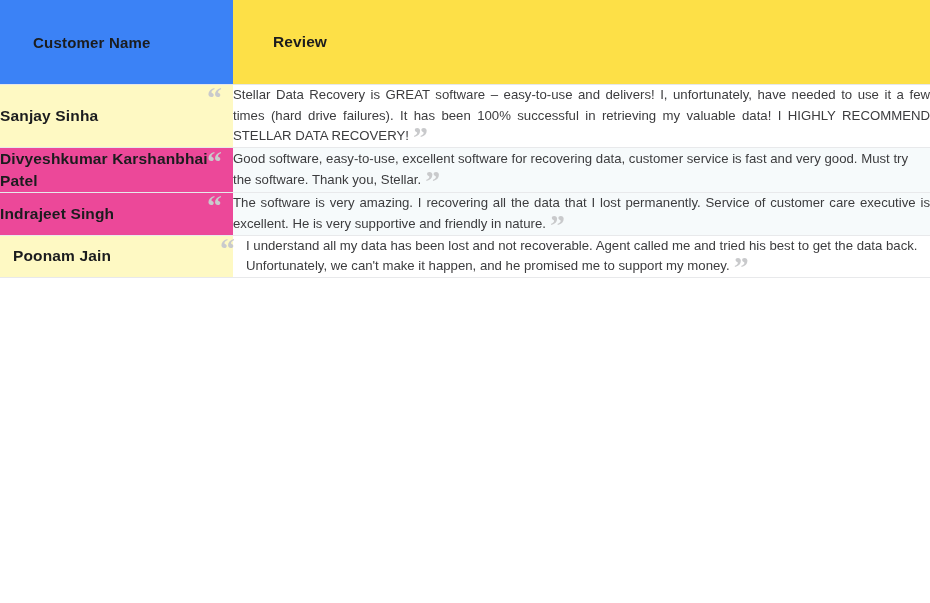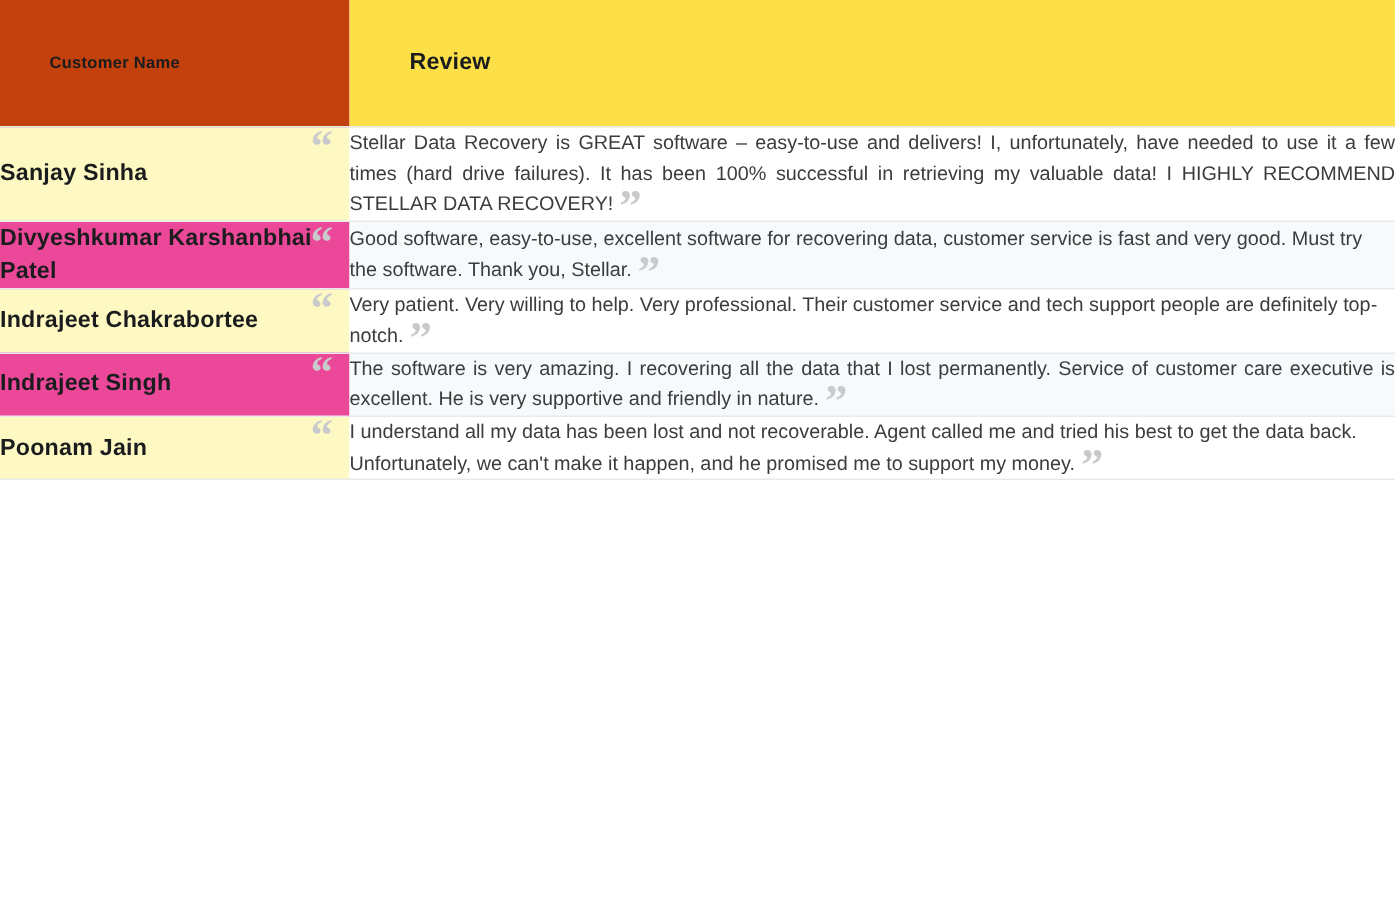--- a/index.html
+++ b/index.html
@@ -27,23 +27,23 @@
   
   .header-row th {
     height: 84px;
     padding: 0;
     vertical-align: middle;
     border-bottom: 1px solid #e6e7e9;
     text-align: left;
     font-weight: 700;
   }
   th.head-name {
-    background: #c2410c;
+    background: #3b82f6;
     padding-left: 33px;
-    font-size: 11px;
+    font-size: 15px;
     letter-spacing: 0.2px;
     color: #1b1c1e;
   }
   th.head-review {
     background: #fde047;
     padding-left: 40px;
     font-size: 15.5px;
     letter-spacing: 0.1px;
     color: #1b1c1e;
   }
@@ -106,21 +106,21 @@
     font-weight: 700;
     line-height: 0;
     letter-spacing: -1px;
     vertical-align: -7px;
     margin-left: 4px;
     user-select: none;
   }
   .quote-text { display: inline; }
 
   
-  tbody tr:last-child td { border-bottom: 1px solid #e8e9eb; }
+  tbody tr:last-child td { border-bottom: 1px solid #e8e9eb; padding-left: 13px; }
 </style>
 </head>
 <body>
 
 <table class="reviews-table">
   <colgroup>
     <col class="col-name">
     <col class="col-review">
   </colgroup>
   <thead>
@@ -135,26 +135,20 @@
         <td class="cell-review">
           <span class="quote-body justify"><span class="q-open">“</span><span class="quote-text">Stellar Data Recovery is GREAT software – easy-to-use and delivers! I, unfortunately, have needed to use it a few times (hard drive failures). It has been 100% successful in retrieving my valuable data! I HIGHLY RECOMMEND STELLAR DATA RECOVERY!</span><span class="q-close">”</span></span>
         </td>
       </tr>
       <tr class="stripe-even">
         <td class="cell-name">Divyeshkumar Karshanbhai Patel</td>
         <td class="cell-review">
           <span class="quote-body justify-left"><span class="q-open">“</span><span class="quote-text">Good software, easy-to-use, excellent software for recovering data, customer service is fast and very good. Must try the software. Thank you, Stellar.</span><span class="q-close">”</span></span>
         </td>
       </tr>
-      <tr class="stripe-odd">
-        <td class="cell-name">Indrajeet Chakrabortee</td>
-        <td class="cell-review">
-          <span class="quote-body justify-left"><span class="q-open">“</span><span class="quote-text">Very patient. Very willing to help. Very professional. Their customer service and tech support people are definitely top-notch.</span><span class="q-close">”</span></span>
-        </td>
-      </tr>
       <tr class="stripe-even">
         <td class="cell-name">Indrajeet Singh</td>
         <td class="cell-review">
           <span class="quote-body justify"><span class="q-open">“</span><span class="quote-text">The software is very amazing. I recovering all the data that I lost permanently. Service of customer care executive is excellent. He is very supportive and friendly in nature.</span><span class="q-close">”</span></span>
         </td>
       </tr>
       <tr class="stripe-odd">
         <td class="cell-name">Poonam Jain</td>
         <td class="cell-review">
           <span class="quote-body justify-left"><span class="q-open">“</span><span class="quote-text">I understand all my data has been lost and not recoverable. Agent called me and tried his best to get the data back. Unfortunately, we can't make it happen, and he promised me to support my money.</span><span class="q-close">”</span></span>

